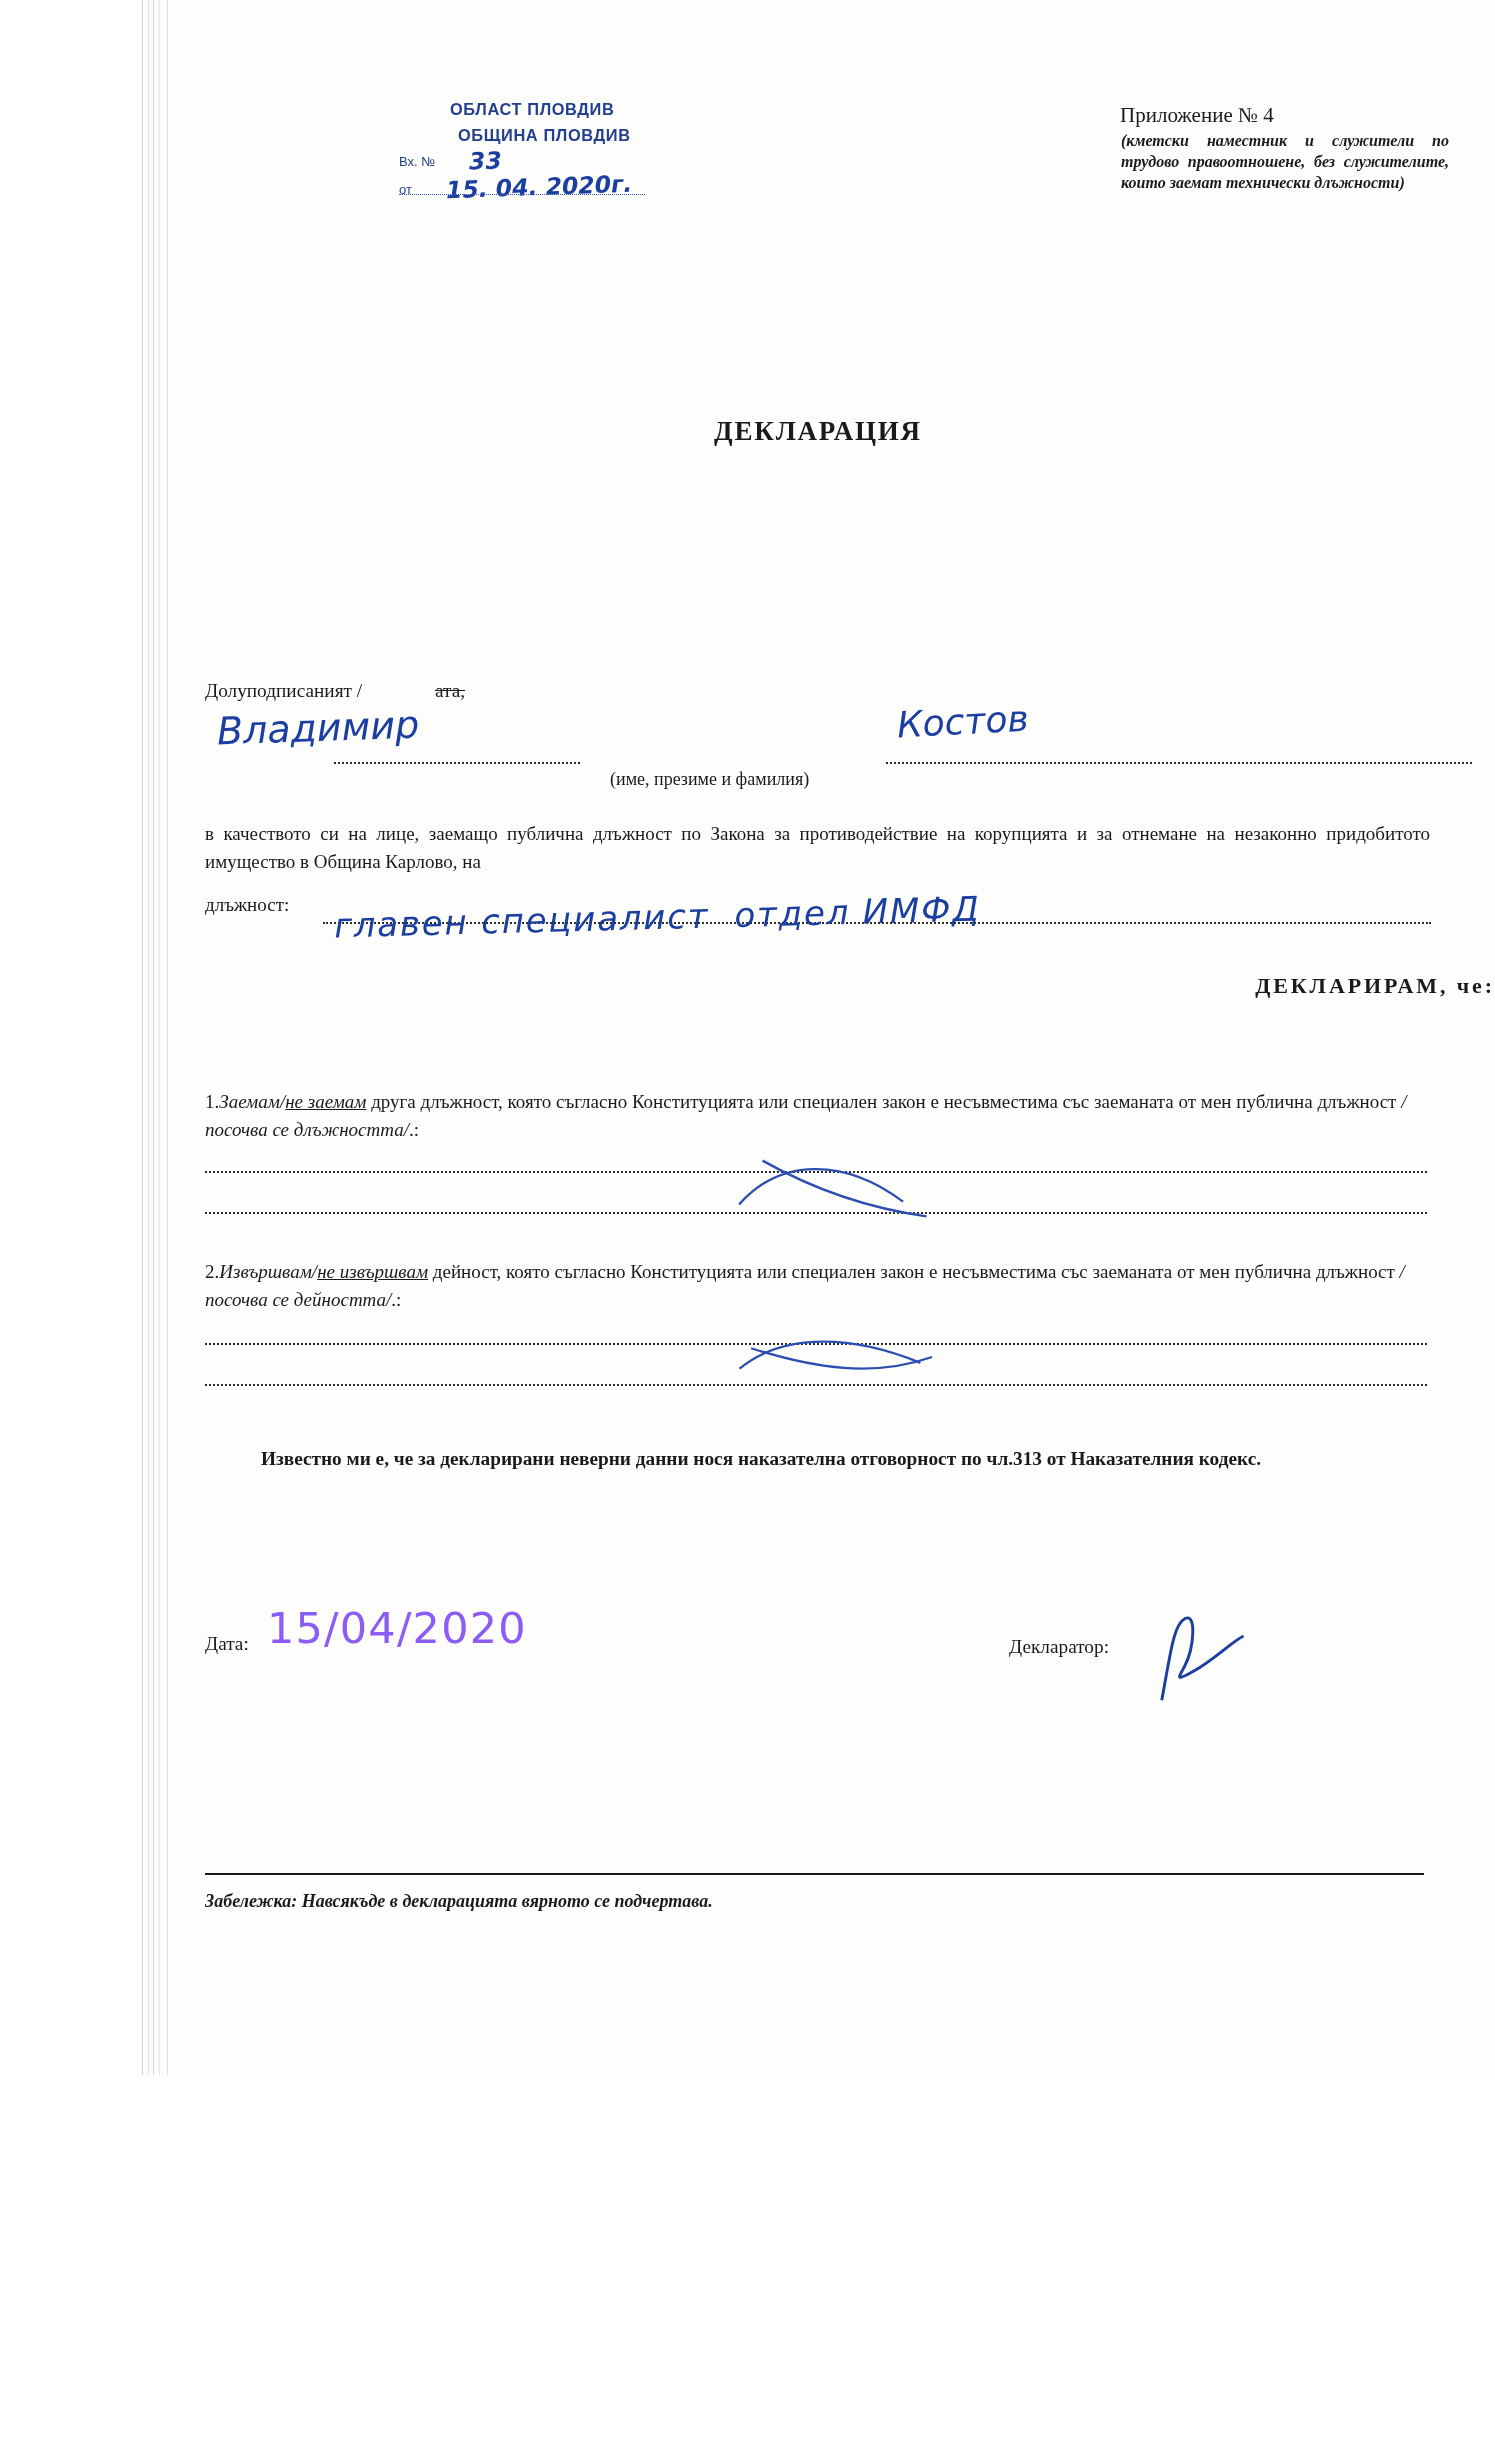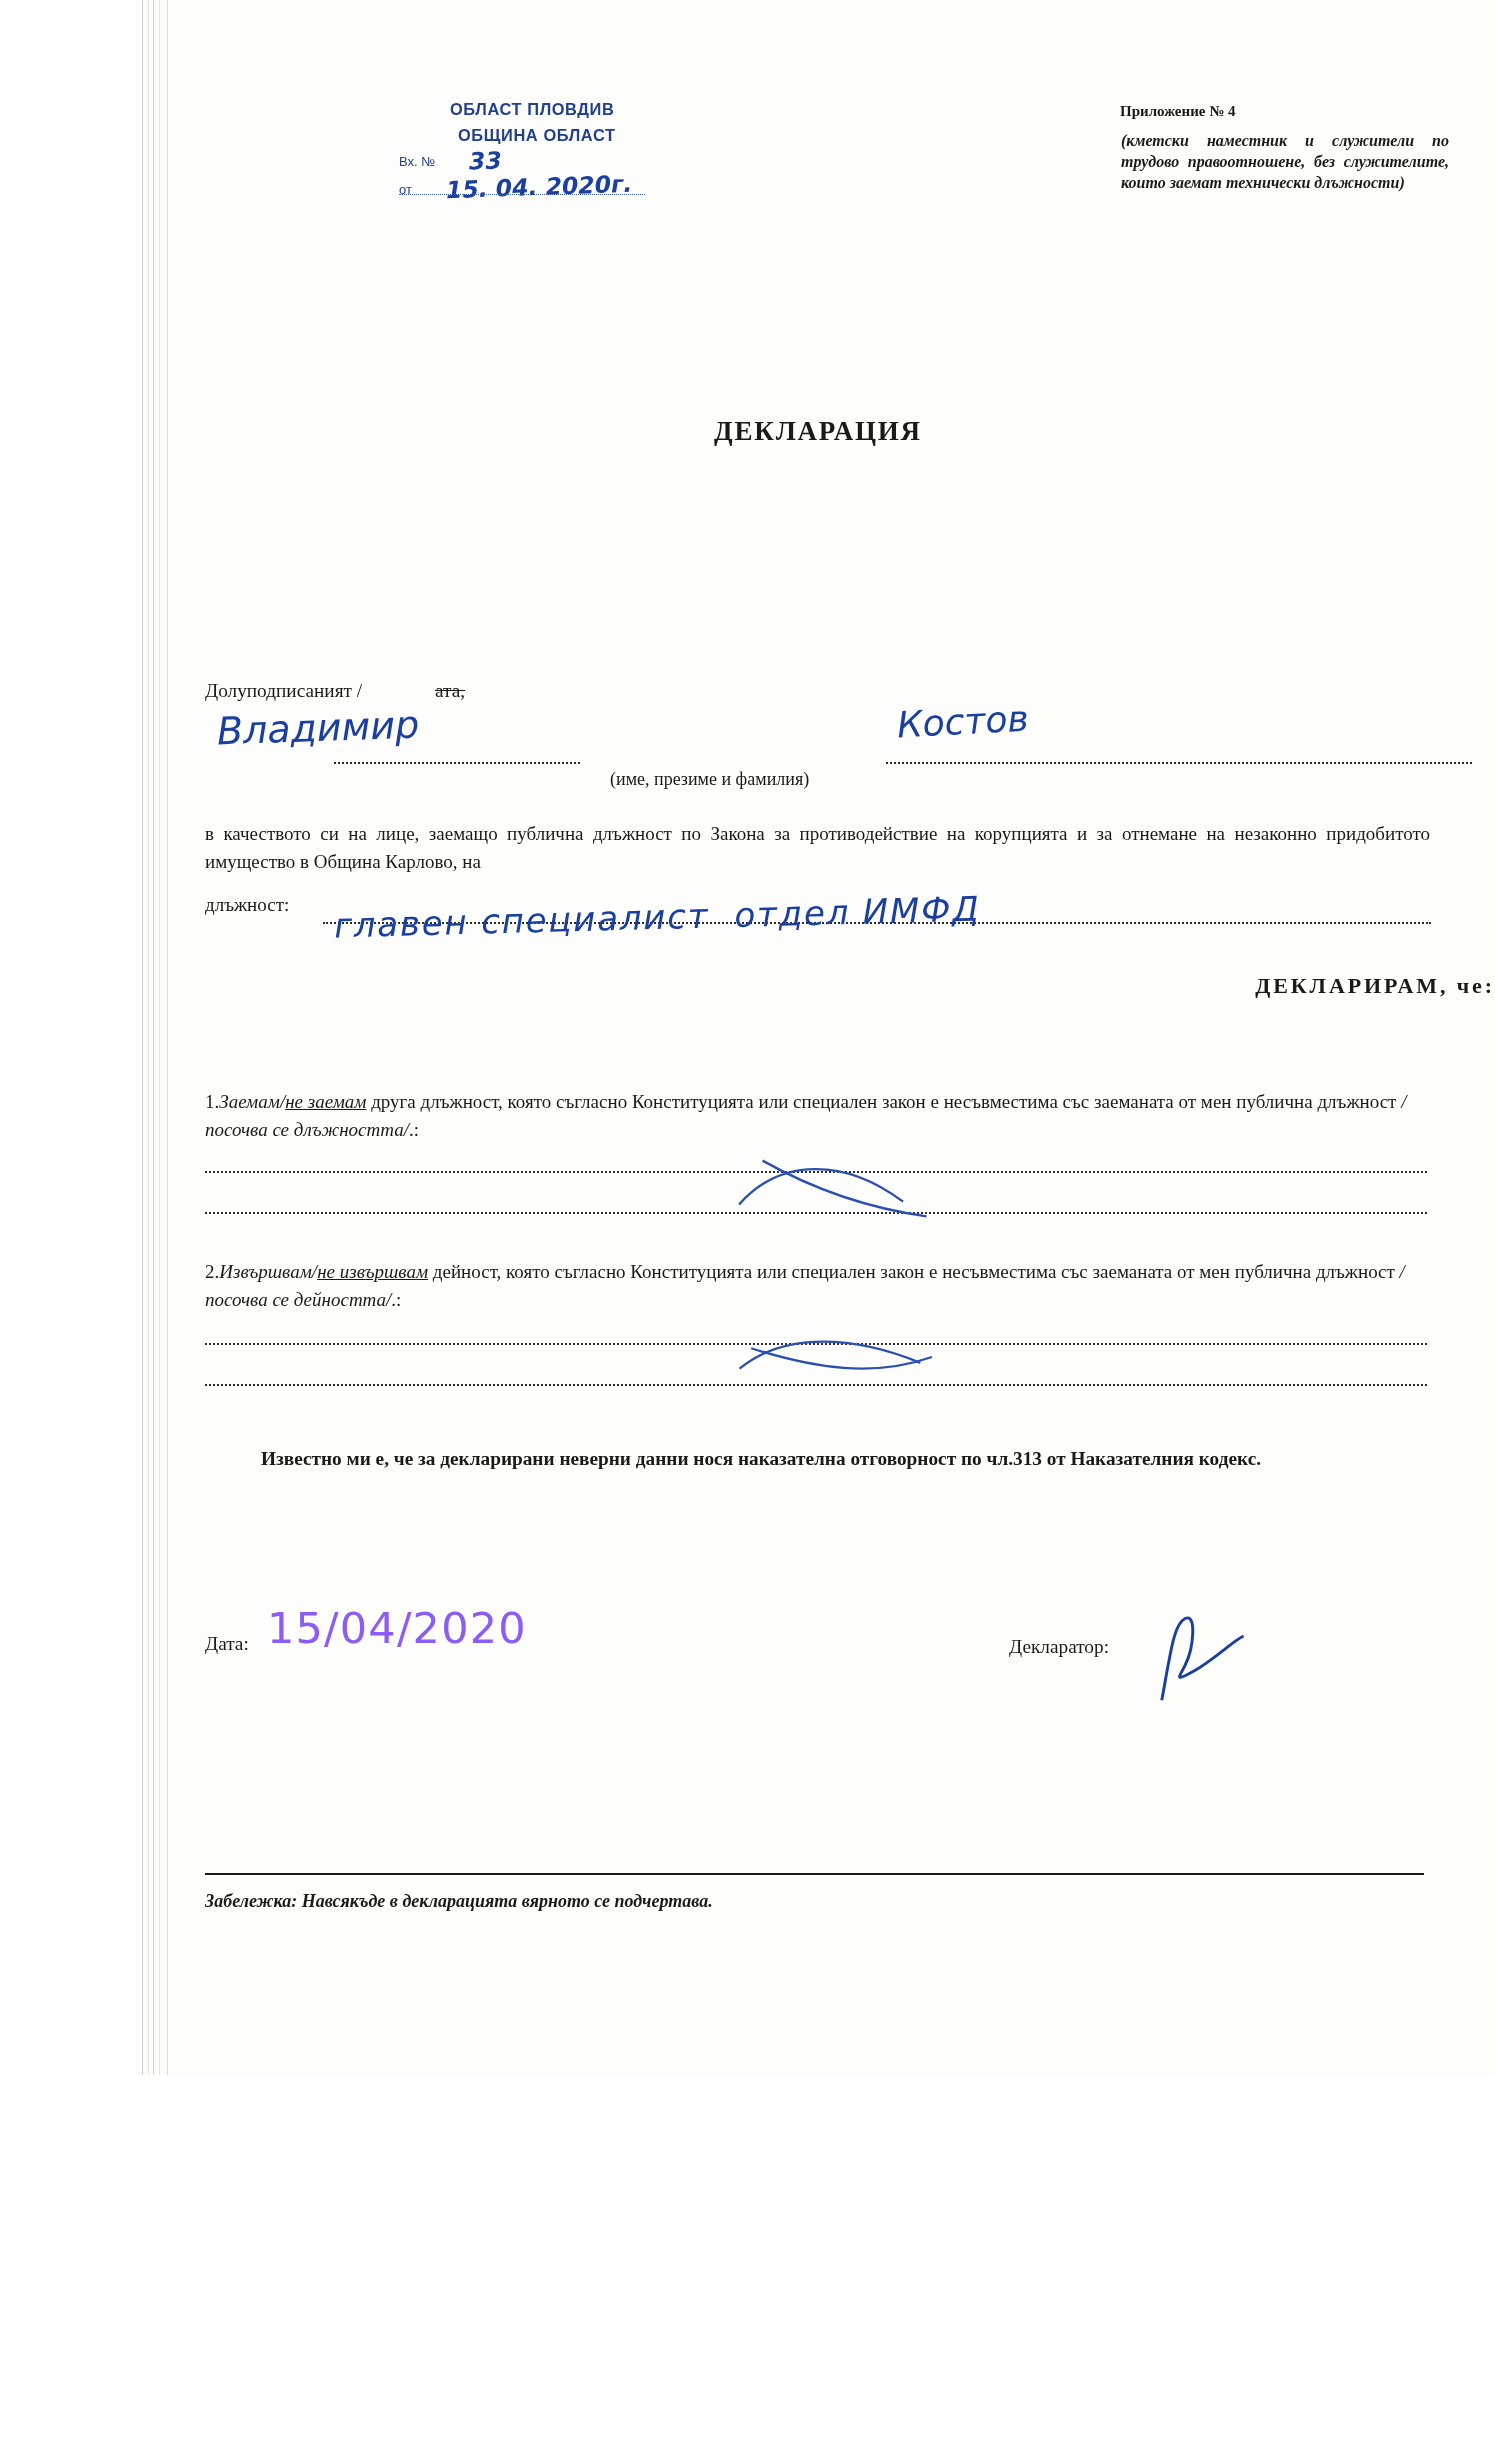--- a/index.html
+++ b/index.html
@@ -104,22 +104,22 @@
     position: absolute;
     left: 258px; top: 193px;
     width: 246px; height: 1.2px;
     border-bottom: 1.8px dotted #3a57a8;
   }
 
   
   .annex-title {
     position: absolute;
     left: 979px; top: 103px;
-    font-size: 15px;
-    font-weight: bold;
+    font-size: 21px;
+    font-weight: normal;
   }
   .annex-note {
     position: absolute;
     left: 980px; top: 130px;
     width: 328px;
     font-size: 16px;
     font-style: italic;
     font-weight: bold;
     line-height: 1.32;
     text-align: justify;
@@ -291,21 +291,21 @@
   <div class="scan-edge-line e3"></div>
   <div class="scan-edge-line e4"></div>
   <div class="scan-edge-line e5"></div>
   <div class="scan-bottom-fade"></div>
 </div>
 
 <div class="doc">
 
   <div class="stamp">
     <div class="l1">ОБЛАСТ ПЛОВДИВ</div>
-    <div class="l2">ОБЩИНА ОБЛАСТ</div>
+    <div class="l2">ОБЩИНА ПЛОВДИВ</div>
     <div class="row3">Вх. №</div>
     <div class="row4">от</div>
     <div class="num">33</div>
     <div class="date">15. 04. 2020г.</div>
   </div>
   <div class="stamp-dots"></div>
 
   <div class="annex-title">Приложение № 4</div>
   <div class="annex-note">(кметски наместник и служители по трудово правоотношене, без служителите, които заемат технически длъжности)</div>
 

